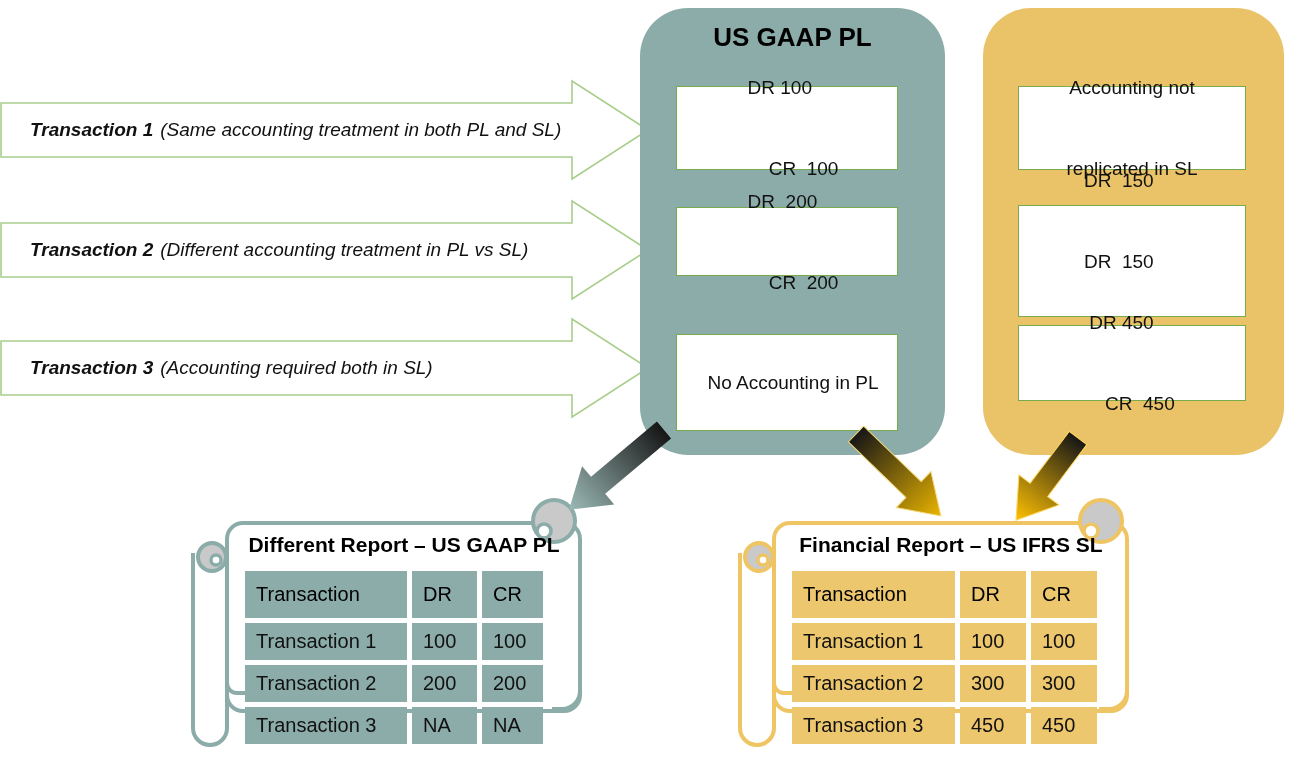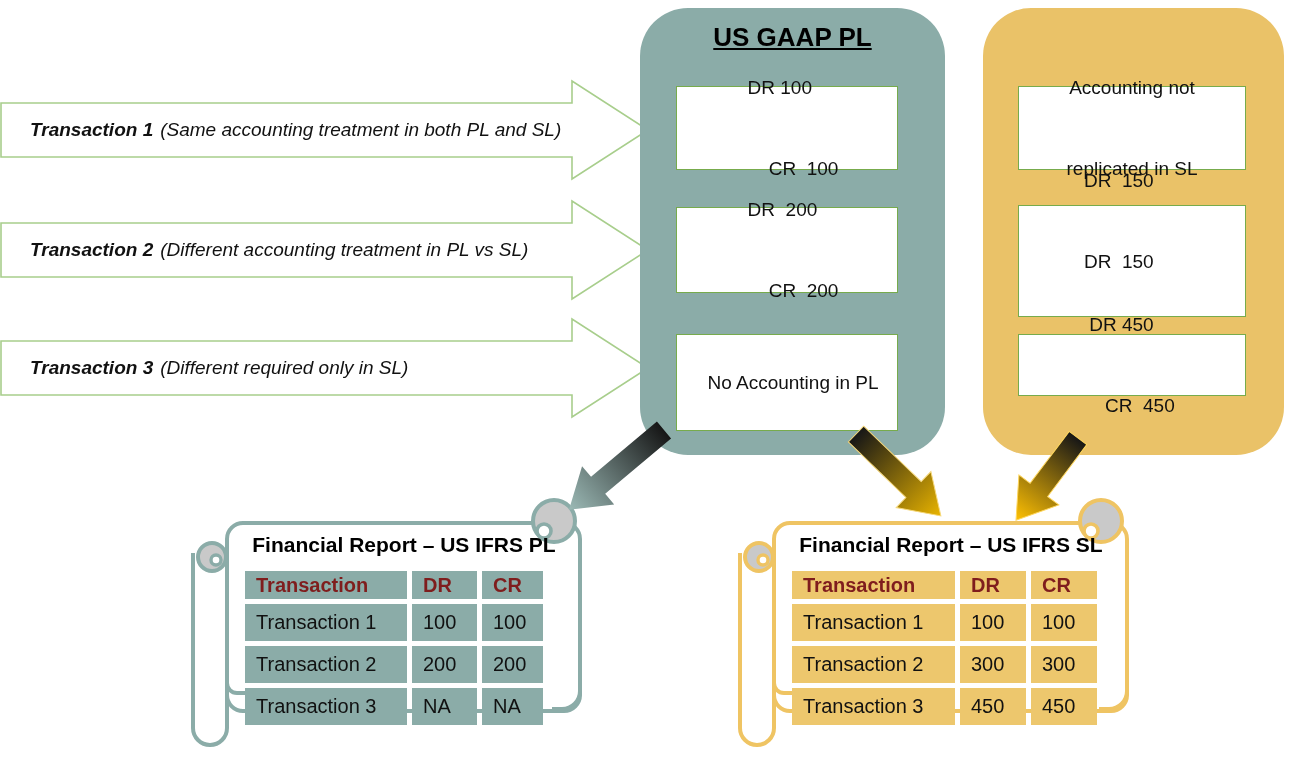--- a/index.html
+++ b/index.html
@@ -14,21 +14,21 @@
   .tx-arrow svg { display: block; }
   .tx-label {
     position: absolute; left: 30px; top: 0; height: 104px; width: 530px;
     display: flex; align-items: center; font-size: 19px; color: #111;
     font-style: italic; white-space: nowrap;
   }
   .tx-label .t-bold { font-weight: bold; margin-right: 7px; }
 
   
   .column { position: absolute; top: 8px; border-radius: 48px; }
-  .column.gaap { left: 640px; width: 305px; height: 447px; background: #8BACA8; text-decoration: underline; }
+  .column.gaap { left: 640px; width: 305px; height: 447px; background: #8BACA8; }
   .column.ifrs { left: 983px; width: 301px; height: 447px; background: #EAC268; }
   .column-title {
     text-align: center; padding-top: 14px; font-size: 26px; font-weight: bold;
     color: #000;
   }
   .entry-box {
     position: absolute; background: #ffffff; border: 1.6px solid #77AB4C;
     display: flex; align-items: center; justify-content: center;
     font-size: 19px; color: #111; line-height: 27px;
   }
@@ -49,21 +49,21 @@
   .report-table {
     position: absolute; left: 57px; top: 76px;
     display: grid; grid-gap: 5px;
   }
   .gaap-report .report-table { grid-template-columns: 162px 65px 61px; }
   .ifrs-report .report-table { grid-template-columns: 163px 66px 66px; }
   .cell {
     height: 37px; display: flex; align-items: center; padding-left: 11px;
     font-size: 20px; color: #111;
   }
-  .cell.th { color: #7f1d1d; font-weight: bold; height: 28px; }
+  .cell.th { color: #000000; font-weight: normal; height: 47px; }
   .gaap-report .cell { background: #8BACA8; }
   .ifrs-report .cell { background: #EDC76D; }
 
   
   .arrows-overlay {
     position: absolute; left: 0; top: 0; width: 1294px; height: 761px;
     pointer-events: none; z-index: 5;
   }
 </style>
 </head>
@@ -90,33 +90,33 @@
       <span class="t-note">(Different accounting treatment in PL vs SL)</span>
     </div>
   </div>
 
   <div class="tx-arrow" style="top:316px">
     <svg width="652" height="104" viewBox="0 0 652 104">
       <polygon points="1,25 572,25 572,3 648,52 572,101 572,79 1,79" fill="#ffffff" stroke="#A8CE8C" stroke-width="1.6"></polygon>
     </svg>
     <div class="tx-label">
       <span class="t-bold">Transaction 3</span>
-      <span class="t-note">(Different required only in SL)</span>
+      <span class="t-note">(Accounting required both in SL)</span>
     </div>
   </div>
 
   <div class="column gaap">
     <div class="column-title">US GAAP PL</div>
     <div class="entry-box" style="top:78px;height:84px">
       <div class="entry-lines">
         <div>DR 100</div>
         <div>    CR  100</div>
       </div>
     </div>
-    <div class="entry-box" style="top:199px;height:86px">
+    <div class="entry-box" style="top:199px;height:69px">
       <div class="entry-lines">
         <div>DR  200</div>
         <div>    CR  200</div>
       </div>
     </div>
     <div class="entry-box" style="top:326px;height:97px">
       <div class="note-lines">
         <div>No Accounting in PL</div>
       </div>
     </div>
@@ -129,42 +129,42 @@
         <div>replicated in SL</div>
       </div>
     </div>
     <div class="entry-box" style="top:197px;height:112px">
       <div class="entry-lines">
         <div>DR  150</div>
         <div>DR  150</div>
         <div>     CR  300</div>
       </div>
     </div>
-    <div class="entry-box" style="top:326px;height:62px">
+    <div class="entry-box" style="top:317px;height:76px">
       <div class="entry-lines">
         <div>DR 450</div>
         <div>   CR  450</div>
       </div>
     </div>
   </div>
 
   <div class="scroll gaap-report">
     <svg class="scroll-shape" width="400" height="266" viewBox="0 0 400 266">
       <g stroke="#8BACA8" stroke-width="4" fill="none">
         <path d="M5,58 L5,233 A17,17 0 0 0 39,233 L39,58" fill="#ffffff"></path>
         <rect x="39" y="28" width="353" height="188" rx="16" fill="#ffffff"></rect>
         <path d="M39,188 a10,10 0 0 0 10,10 h14"></path>
         <path d="M392,196 a18,18 0 0 1 -18,18 h-10"></path>
         <circle cx="366" cy="26" r="21" fill="#C9C9C9"></circle>
         <circle cx="356" cy="36" r="7" fill="#ffffff" stroke-width="3.6"></circle>
         <circle cx="24" cy="62" r="14" fill="#C9C9C9"></circle>
         <circle cx="28" cy="65" r="5" fill="#ffffff" stroke-width="3.4"></circle>
       </g>
     </svg>
-    <div class="report-title">Financial Report – US IFRS PL</div>
+    <div class="report-title">Different Report – US GAAP PL</div>
     <div class="report-table">
       <div class="cell th">Transaction</div>
       <div class="cell th">DR</div>
       <div class="cell th">CR</div>
       <div class="cell">Transaction 1</div>
       <div class="cell">100</div>
       <div class="cell">100</div>
       <div class="cell">Transaction 2</div>
       <div class="cell">200</div>
       <div class="cell">200</div>

